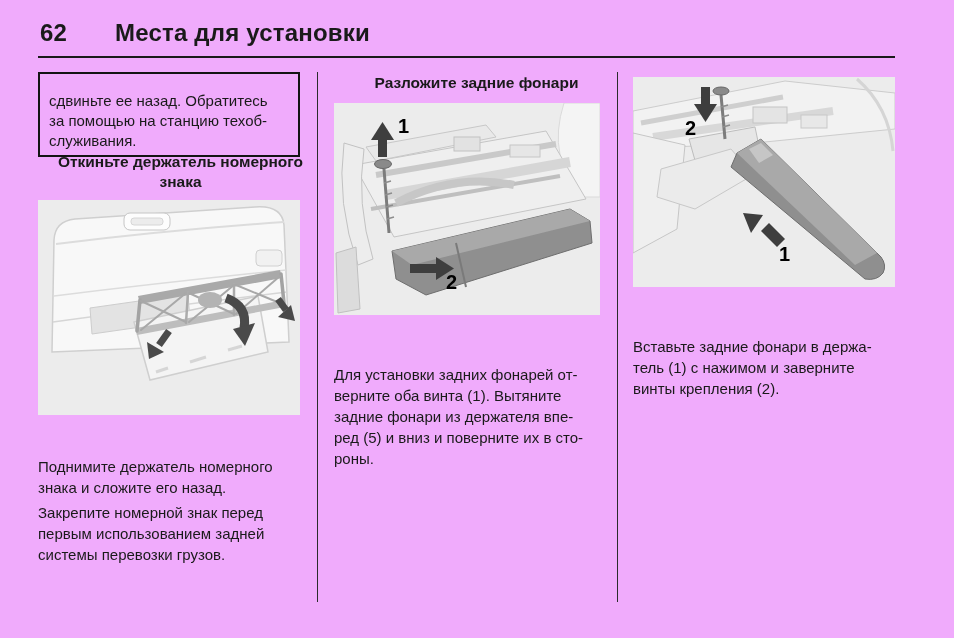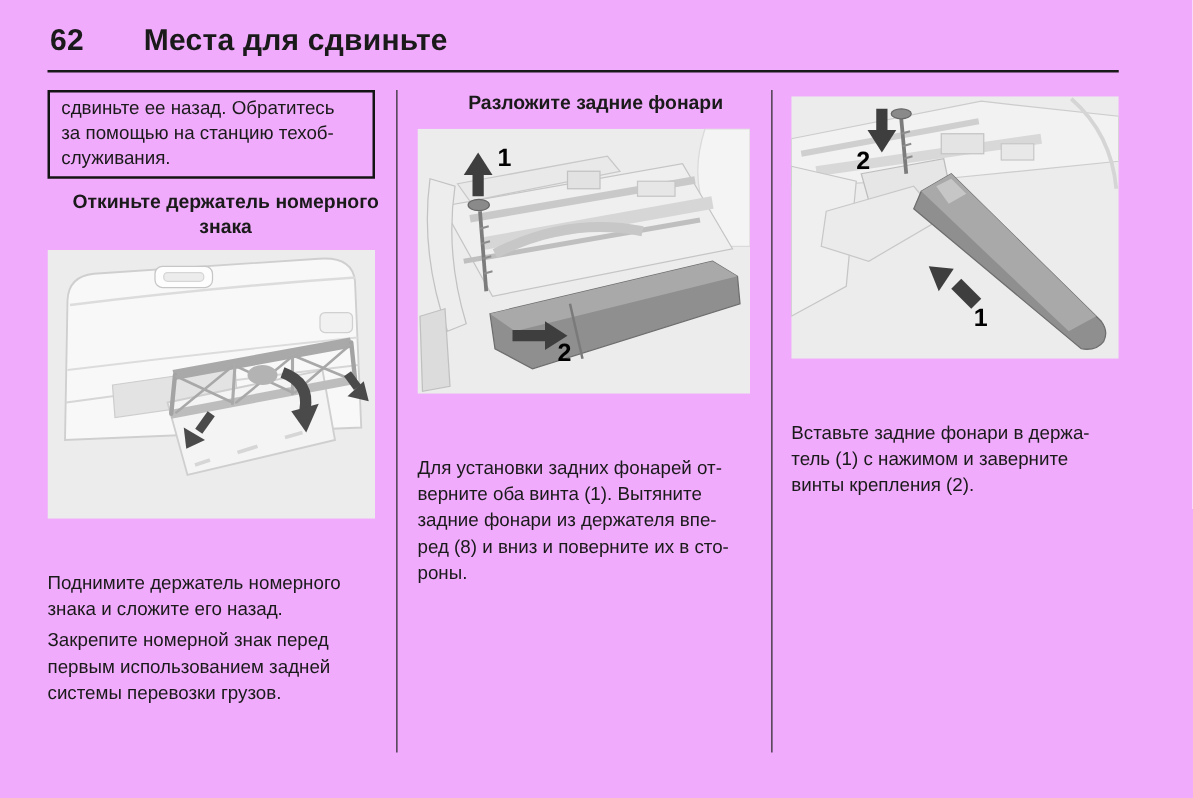--- a/index.html
+++ b/index.html
@@ -7,21 +7,21 @@
   .page { position:relative; width:954px; height:638px; background:#f0abfc; overflow:hidden; }
 
   .pagenum  { position:absolute; left:40px;  top:19px; font-size:24px; font-weight:bold; letter-spacing:.2px; }
   .pagetitle{ position:absolute; left:115px; top:19px; font-size:24px; font-weight:bold; margin:0; letter-spacing:.2px; }
   .hrule    { position:absolute; left:38px;  top:56px; width:857px; height:2px; background:#1a1a1a; }
 
   .vsep { position:absolute; top:72px; width:1px; height:530px; background:#2b2b2b; }
   .vsep1{ left:317px; } .vsep2{ left:617px; }
 
   .caution { position:absolute; left:38px; top:72px; width:262px; box-sizing:border-box;
-             border:2px solid #141414; padding:3px 9px 4px; font-size:15px; line-height:20px;
+             border:2px solid #141414; padding:17px 9px 4px; font-size:15px; line-height:20px;
              white-space:pre-line; }
 
   .colhead { position:absolute; margin:0; font-size:15.5px; font-weight:bold; line-height:20px; white-space:pre-line;text-align:center; }
   .h-col1  { left:38px;  top:152px; width:285px; }
   .h-col2  { left:334px; top:73px;  width:285px; }
 
   .para { position:absolute; font-size:15px; line-height:21px; white-space:pre-line;margin-top:36px; }
   .p1 { left:38px;  top:420px; width:288px; }
   .p2 { left:38px;  top:466px; width:288px; }
   .p3 { left:334px; top:328px; width:288px; }
@@ -33,21 +33,21 @@
   .fig3 { left:633px; top:77px;  }
 
   .figlabel { font-family:"Liberation Sans", sans-serif; font-weight:bold; font-size:20px; fill:#000; }
 </style>
 </head>
 <body>
 
 <div class="page">
 
   <span class="pagenum">62</span>
-  <h1 class="pagetitle">Места для сдвиньте</h1>
+  <h1 class="pagetitle">Места для установки</h1>
   <div class="hrule"></div>
 
   <div class="vsep vsep1"></div>
   <div class="vsep vsep2"></div>
 
   <div class="caution">сдвиньте ее назад. Обратитесь
 за помощью на станцию техоб-
 служивания.</div>
 
   <h2 class="colhead h-col1">Откиньте держатель номерного
@@ -141,21 +141,21 @@
     <g fill="#3e3e3e">
       <rect x="76" y="161" width="27" height="9"></rect>
       <polygon points="102,154 120,165.5 102,177"></polygon>
     </g>
     <text class="figlabel" x="112" y="186">2</text>
   </svg>
 
   <p class="para p3">Для установки задних фонарей от-
 верните оба винта (1). Вытяните
 задние фонари из держателя впе-
-ред (8) и вниз и поверните их в сто-
+ред (5) и вниз и поверните их в сто-
 роны.</p>
 
   <svg class="fig fig3" width="262" height="210" viewBox="0 0 262 210" role="img">
     <rect width="262" height="210" fill="#ececec"></rect>
     <g>
       <polygon points="0,34 152,4 262,16 262,52 122,66 0,72" fill="#f2f2f2" stroke="#cccccc"></polygon>
       <line x1="8" y1="46" x2="150" y2="20" stroke="#cfcfcf" stroke-width="5"></line>
       <line x1="20" y1="60" x2="200" y2="34" stroke="#d8d8d8" stroke-width="8"></line>
       <path d="M224,2 q32,28 36,72" stroke="#d5d5d5" stroke-width="3" fill="none"></path>
       <rect x="120" y="30" width="34" height="16" fill="#e4e4e4" stroke="#c4c4c4"></rect>

